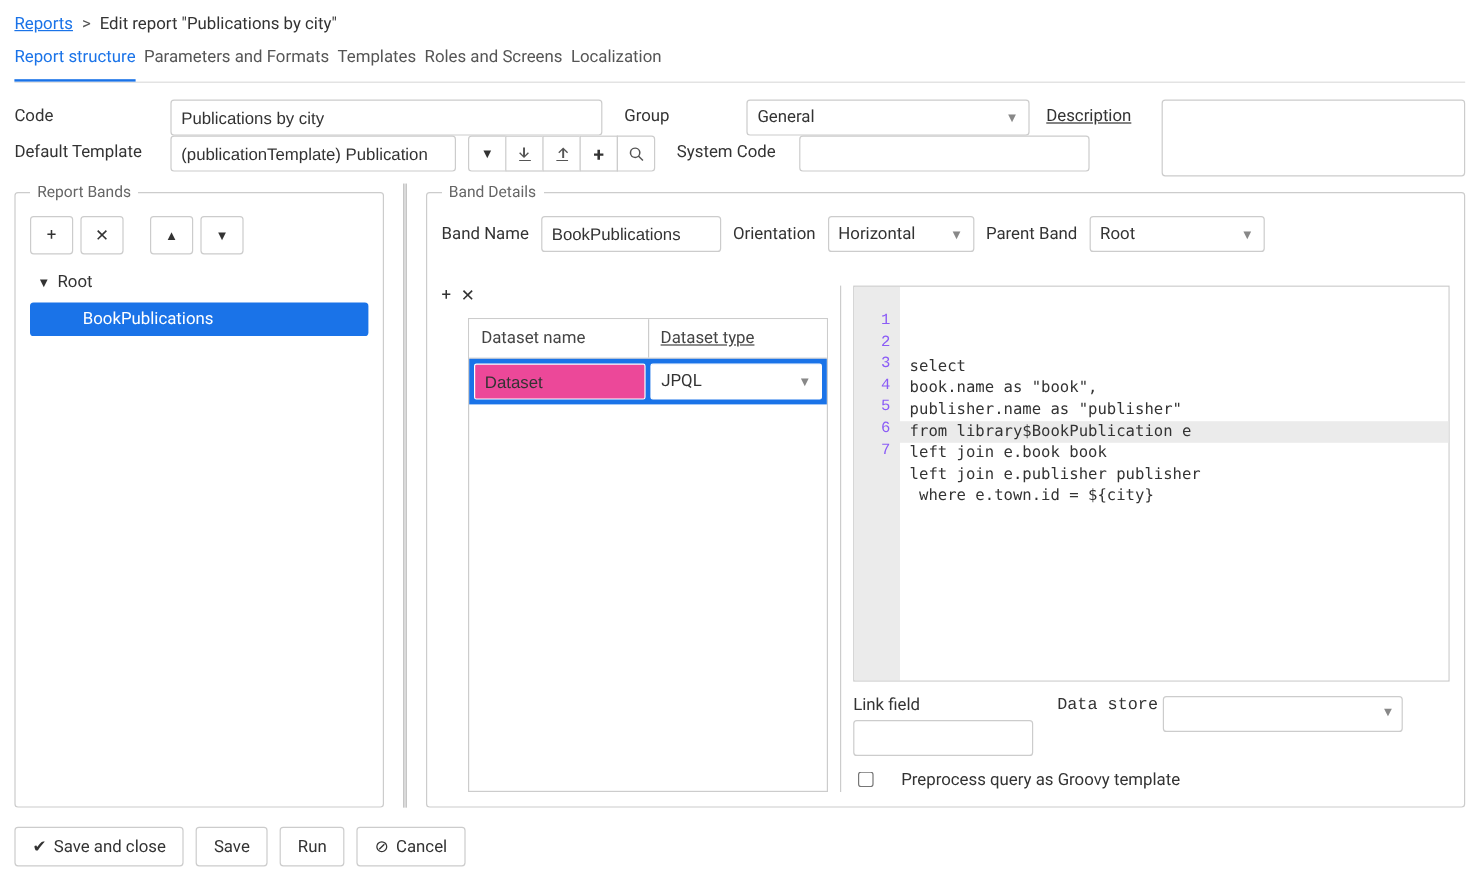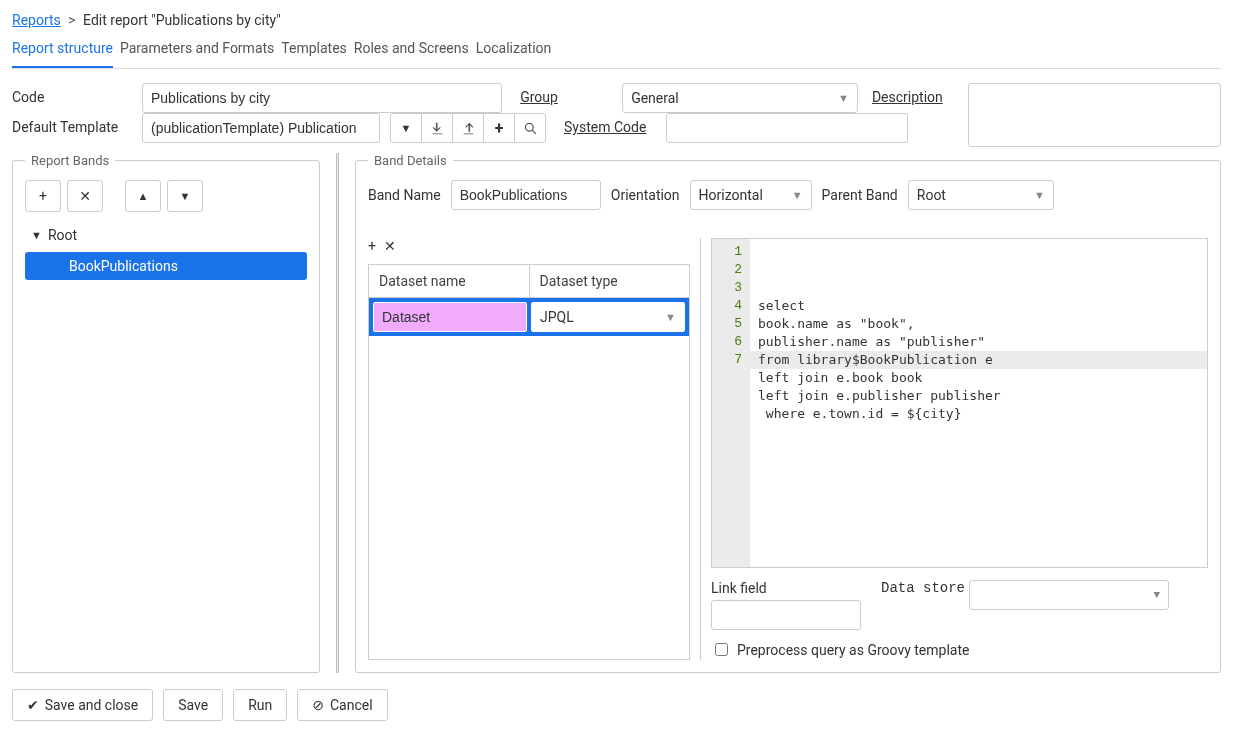--- a/index.html
+++ b/index.html
@@ -35,21 +35,21 @@
     align-items: flex-start;
     gap: 10px;
     margin-bottom: 10px;
   }
   .label {
     color: #333;
     font-size: 14px;
     padding-top: 6px;
     min-width: 120px;
   }
-  .label.tight { min-width: 92px; text-decoration: underline; }
+  .label.tight { min-width: 92px; }
   .label.tight2 { min-width: 86px; text-decoration: underline; }
   input[type="text"], .select-like {
     height: 30px;
     border: 1px solid #ccc;
     border-radius: 3px;
     padding: 0 8px;
     font-size: 14px;
     background: #fff;
     color: #333;
   }
@@ -131,52 +131,52 @@
   .details-row {
     display: flex;
     align-items: center;
     gap: 10px;
     margin-bottom: 28px;
     flex-wrap: nowrap;
   }
   .details-body { display:flex; gap: 10px; flex:1; }
   .dataset-col { width: 322px; display:flex; flex-direction:column; }
   .dataset-toolbar { display:flex; gap:8px; margin-bottom:10px; }
-  .dataset-table { border:1px solid #ccc; flex:1; }
+  .dataset-table { border:1px solid #ccc; flex:1;margin-left:22px; }
   .dt-head { display:flex; background:#fff; border-bottom:1px solid #ccc; }
   .dt-head > div { flex:1; padding:8px 10px; color:#444; font-size:14px; border-right:1px solid #ccc; }
-  .dt-head > div:last-child { border-right:none; }
+  .dt-head > div:last-child { border-right:none;text-decoration:underline; }
   .dt-row { display:flex; background:#1a73e8; padding:4px; gap:4px; }
   .dt-row .cell { flex:1; }
-  .dt-row input { width:100%; background:#f0abfc; border:1px solid #fff; height:30px; border-radius:2px; }
+  .dt-row input { width:100%; background:#ec4899; border:1px solid #fff; height:30px; border-radius:2px; }
   .dt-row .select-like { background:#fff; border:1px solid #fff; height:30px; border-radius:2px; }
   .script-col { flex:1; display:flex; flex-direction:column; border-left:1px solid #ccc; padding-left:10px; }
   .script-head { display:flex; justify-content:space-between; align-items:center; margin-bottom:6px;}
   .editor {
     border:1px solid #ccc;
     height: 330px;
     display:flex;
     font-family: "Consolas","Courier New",monospace;
     font-size: 13px;
     line-height: 18px;
     overflow:hidden;
   }
   .gutter {
     background:#ebebeb;
-    color:#4d7c0f;
+    color:#8b5cf6;
     text-align:right;
-    padding: 4px 8px 4px 10px;
+    padding: 19px 8px 4px 10px;
     user-select:none;
     width: 38px;
   }
   .code { padding: 4px 8px; white-space:pre; flex:1; background:#fff; position:relative;}
   .code .hl { position:absolute; left:0; right:0; height:18px; background:#ebebeb; z-index:0;}
   .code pre { position:relative; z-index:1; margin:0;}
   .bottom-fields { display:flex; gap:20px; margin-top:12px; }
-  .chk-row { display:flex; align-items:center; gap:6px; margin-top:10px; }
+  .chk-row { display:flex; align-items:center; gap:20px; margin-top:10px; }
   .footer-btns { display:flex; gap:10px; margin-top:16px; }
   .btn {
     border:1px solid #ccc;
     background:#fff;
     border-radius:3px;
     padding: 7px 14px;
     cursor:pointer;
     display:flex;
     align-items:center;
     gap:6px;

